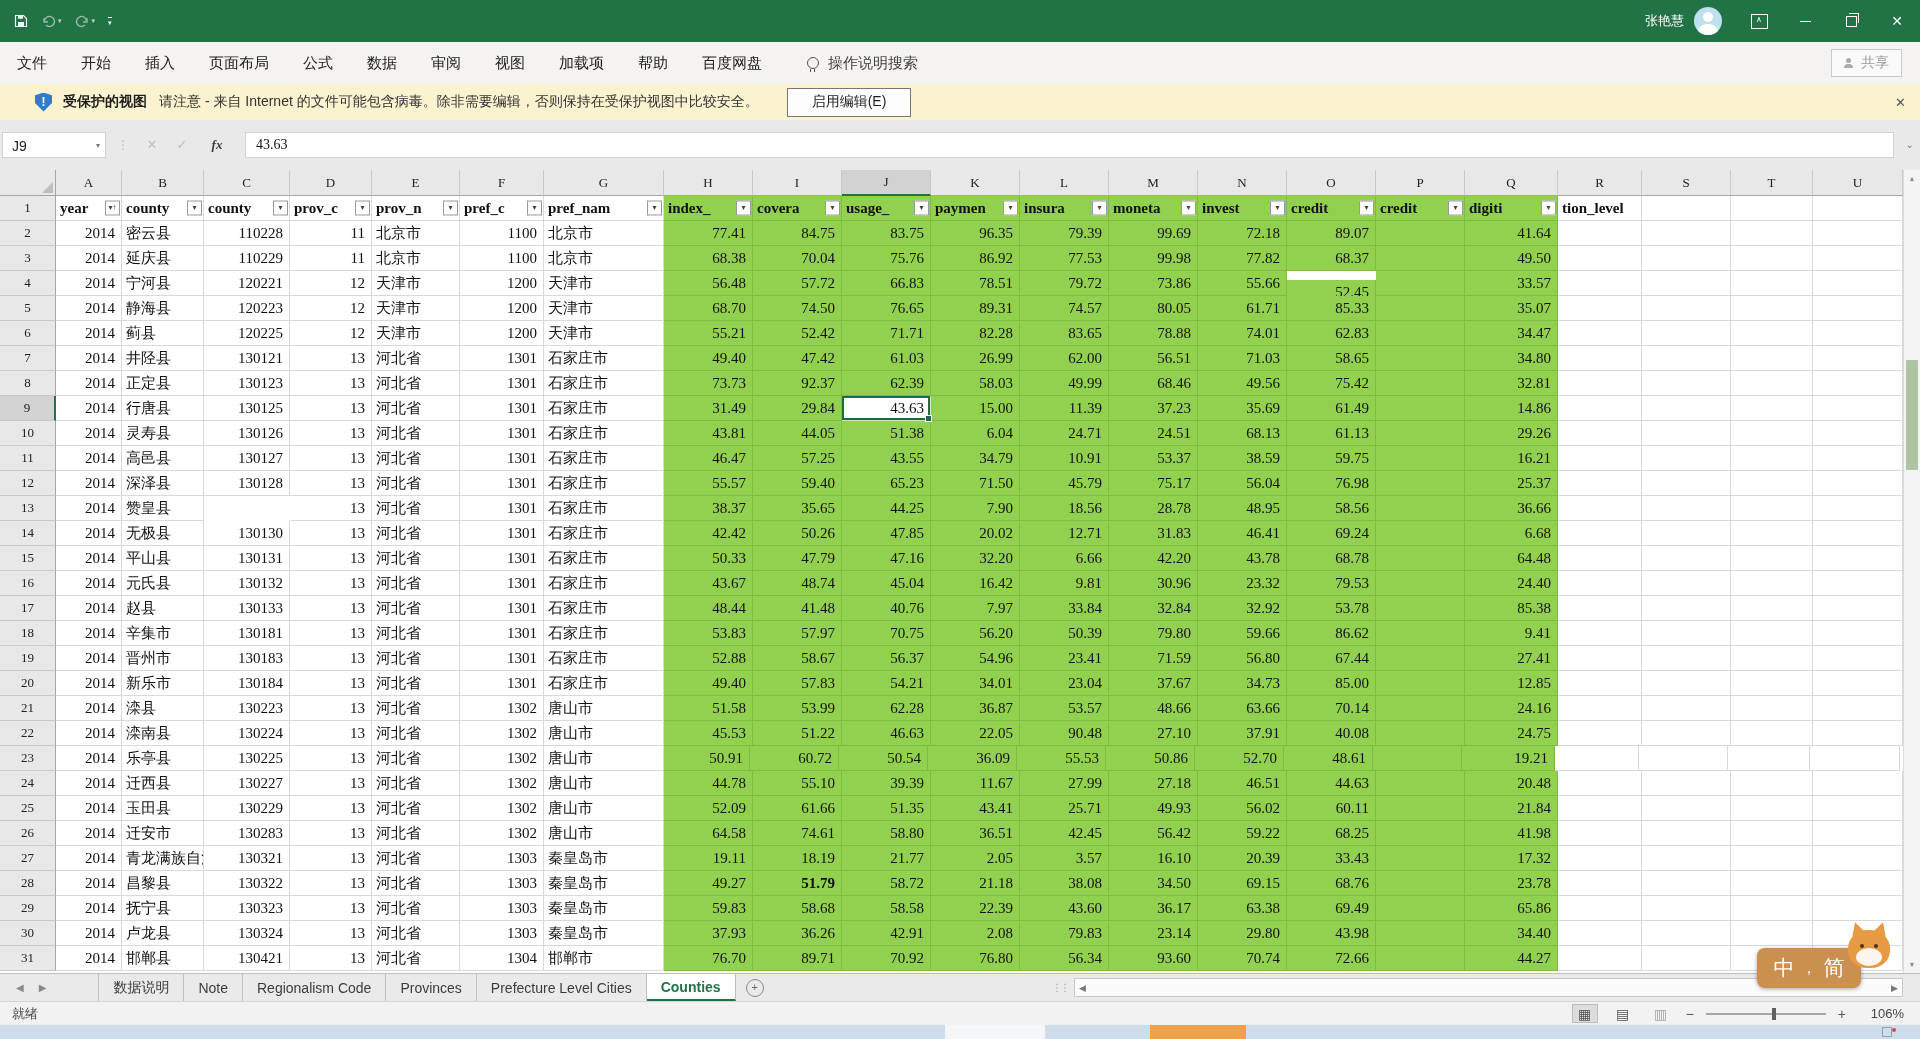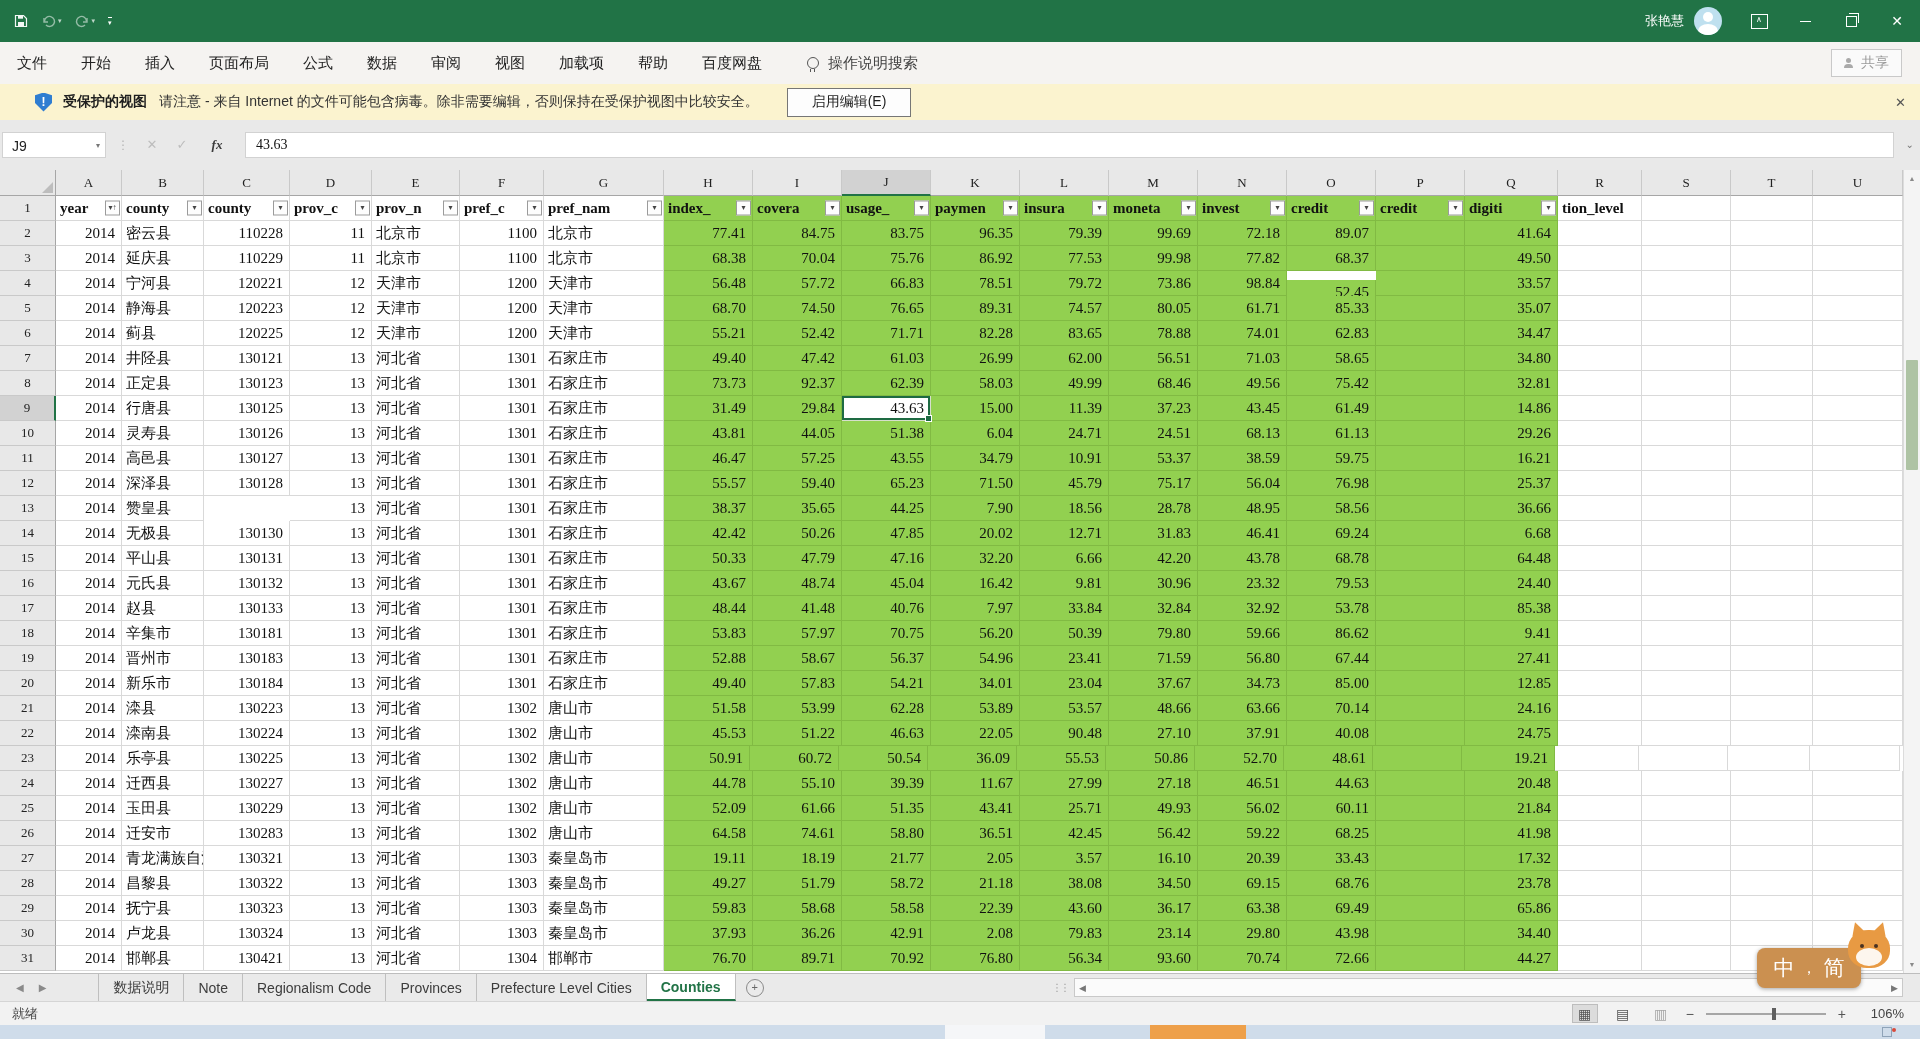--- a/index.html
+++ b/index.html
@@ -337,21 +337,21 @@
         <div class="cell num" style="width: 82px;">12</div>
         <div class="cell" style="width: 88px;">天津市</div>
         <div class="cell num" style="width: 84px;">1200</div>
         <div class="cell" style="width: 120px;">天津市</div>
         <div class="cell green num" style="width: 89px;">56.48</div>
         <div class="cell green num" style="width: 89px;">57.72</div>
         <div class="cell green num" style="width: 89px;">66.83</div>
         <div class="cell green num" style="width: 89px;">78.51</div>
         <div class="cell green num" style="width: 89px;">79.72</div>
         <div class="cell green num" style="width: 89px;">73.86</div>
-        <div class="cell green num" style="width: 89px;">98.84</div>
+        <div class="cell green num" style="width: 89px;">55.66</div>
         <div class="cell green num" style="width: 89px; margin-top: 9px;">52.45</div>
         <div class="cell green num" style="width: 89px;"></div>
         <div class="cell green num" style="width: 93px;">33.57</div>
         <div class="cell num" style="width: 84px;"></div>
         <div class="cell num" style="width: 89px;"></div>
         <div class="cell num" style="width: 82px;"></div>
         <div class="cell num" style="width: 90px;"></div>
       </div>
       <div class="grow">
         <div class="rowh">5</div>
@@ -457,21 +457,21 @@
         <div class="cell num" style="width: 82px;">13</div>
         <div class="cell" style="width: 88px;">河北省</div>
         <div class="cell num" style="width: 84px;">1301</div>
         <div class="cell" style="width: 120px;">石家庄市</div>
         <div class="cell green num" style="width: 89px;">31.49</div>
         <div class="cell green num" style="width: 89px;">29.84</div>
         <div class="cell green num active" style="width: 89px;">43.63</div>
         <div class="cell green num" style="width: 89px;">15.00</div>
         <div class="cell green num" style="width: 89px;">11.39</div>
         <div class="cell green num" style="width: 89px;">37.23</div>
-        <div class="cell green num" style="width: 89px;">43.45</div>
+        <div class="cell green num" style="width: 89px;">35.69</div>
         <div class="cell green num" style="width: 89px;">61.49</div>
         <div class="cell green num" style="width: 89px;"></div>
         <div class="cell green num" style="width: 93px;">14.86</div>
         <div class="cell num" style="width: 84px;"></div>
         <div class="cell num" style="width: 89px;"></div>
         <div class="cell num" style="width: 82px;"></div>
         <div class="cell num" style="width: 90px;"></div>
       </div>
       <div class="grow">
         <div class="rowh">10</div>
@@ -742,21 +742,21 @@
         <div class="cell num" style="width: 66px;">2014</div>
         <div class="cell" style="width: 82px;">滦县</div>
         <div class="cell num" style="width: 86px;">130223</div>
         <div class="cell num" style="width: 82px;">13</div>
         <div class="cell" style="width: 88px;">河北省</div>
         <div class="cell num" style="width: 84px;">1302</div>
         <div class="cell" style="width: 120px;">唐山市</div>
         <div class="cell green num" style="width: 89px;">51.58</div>
         <div class="cell green num" style="width: 89px;">53.99</div>
         <div class="cell green num" style="width: 89px;">62.28</div>
-        <div class="cell green num" style="width: 89px;">53.89</div>
+        <div class="cell green num" style="width: 89px;">36.87</div>
         <div class="cell green num" style="width: 89px;">53.57</div>
         <div class="cell green num" style="width: 89px;">48.66</div>
         <div class="cell green num" style="width: 89px;">63.66</div>
         <div class="cell green num" style="width: 89px;">70.14</div>
         <div class="cell green num" style="width: 89px;"></div>
         <div class="cell green num" style="width: 93px;">24.16</div>
         <div class="cell num" style="width: 84px;"></div>
         <div class="cell num" style="width: 89px;"></div>
         <div class="cell num" style="width: 82px;"></div>
         <div class="cell num" style="width: 90px;"></div>
@@ -908,21 +908,21 @@
       <div class="grow">
         <div class="rowh">28</div>
         <div class="cell num" style="width: 66px;">2014</div>
         <div class="cell" style="width: 82px;">昌黎县</div>
         <div class="cell num" style="width: 86px;">130322</div>
         <div class="cell num" style="width: 82px;">13</div>
         <div class="cell" style="width: 88px;">河北省</div>
         <div class="cell num" style="width: 84px;">1303</div>
         <div class="cell" style="width: 120px;">秦皇岛市</div>
         <div class="cell green num" style="width: 89px;">49.27</div>
-        <div class="cell green num" style="width: 89px;">51.79</div>
+        <div class="cell green num" style="width: 89px; font-weight: bold;">51.79</div>
         <div class="cell green num" style="width: 89px;">58.72</div>
         <div class="cell green num" style="width: 89px;">21.18</div>
         <div class="cell green num" style="width: 89px;">38.08</div>
         <div class="cell green num" style="width: 89px;">34.50</div>
         <div class="cell green num" style="width: 89px;">69.15</div>
         <div class="cell green num" style="width: 89px;">68.76</div>
         <div class="cell green num" style="width: 89px;"></div>
         <div class="cell green num" style="width: 93px;">23.78</div>
         <div class="cell num" style="width: 84px;"></div>
         <div class="cell num" style="width: 89px;"></div>

